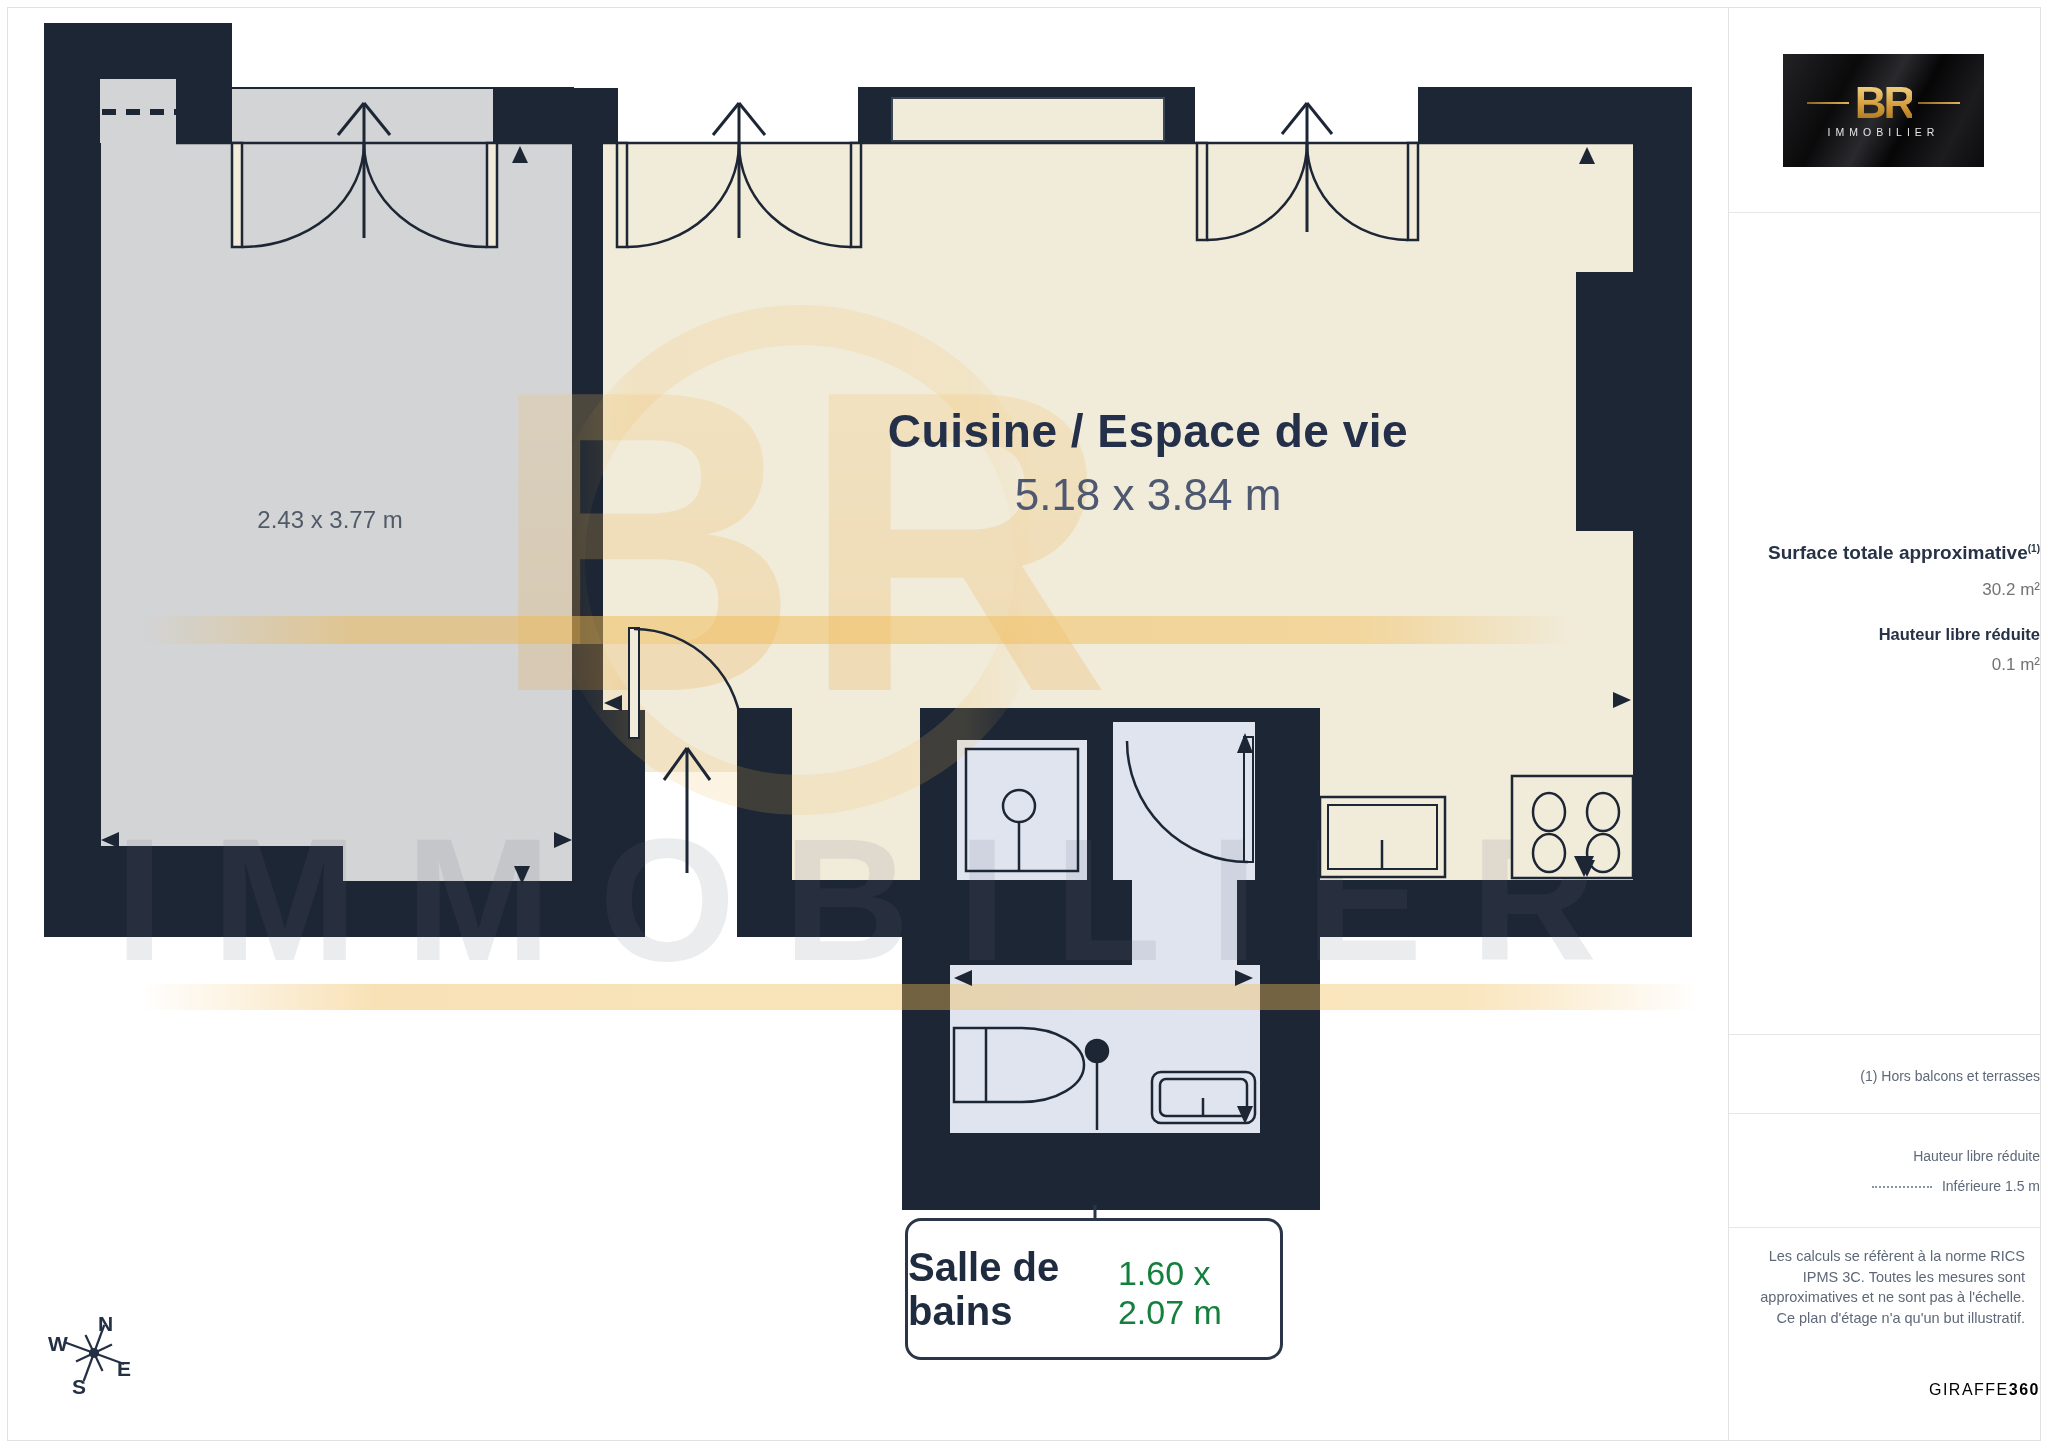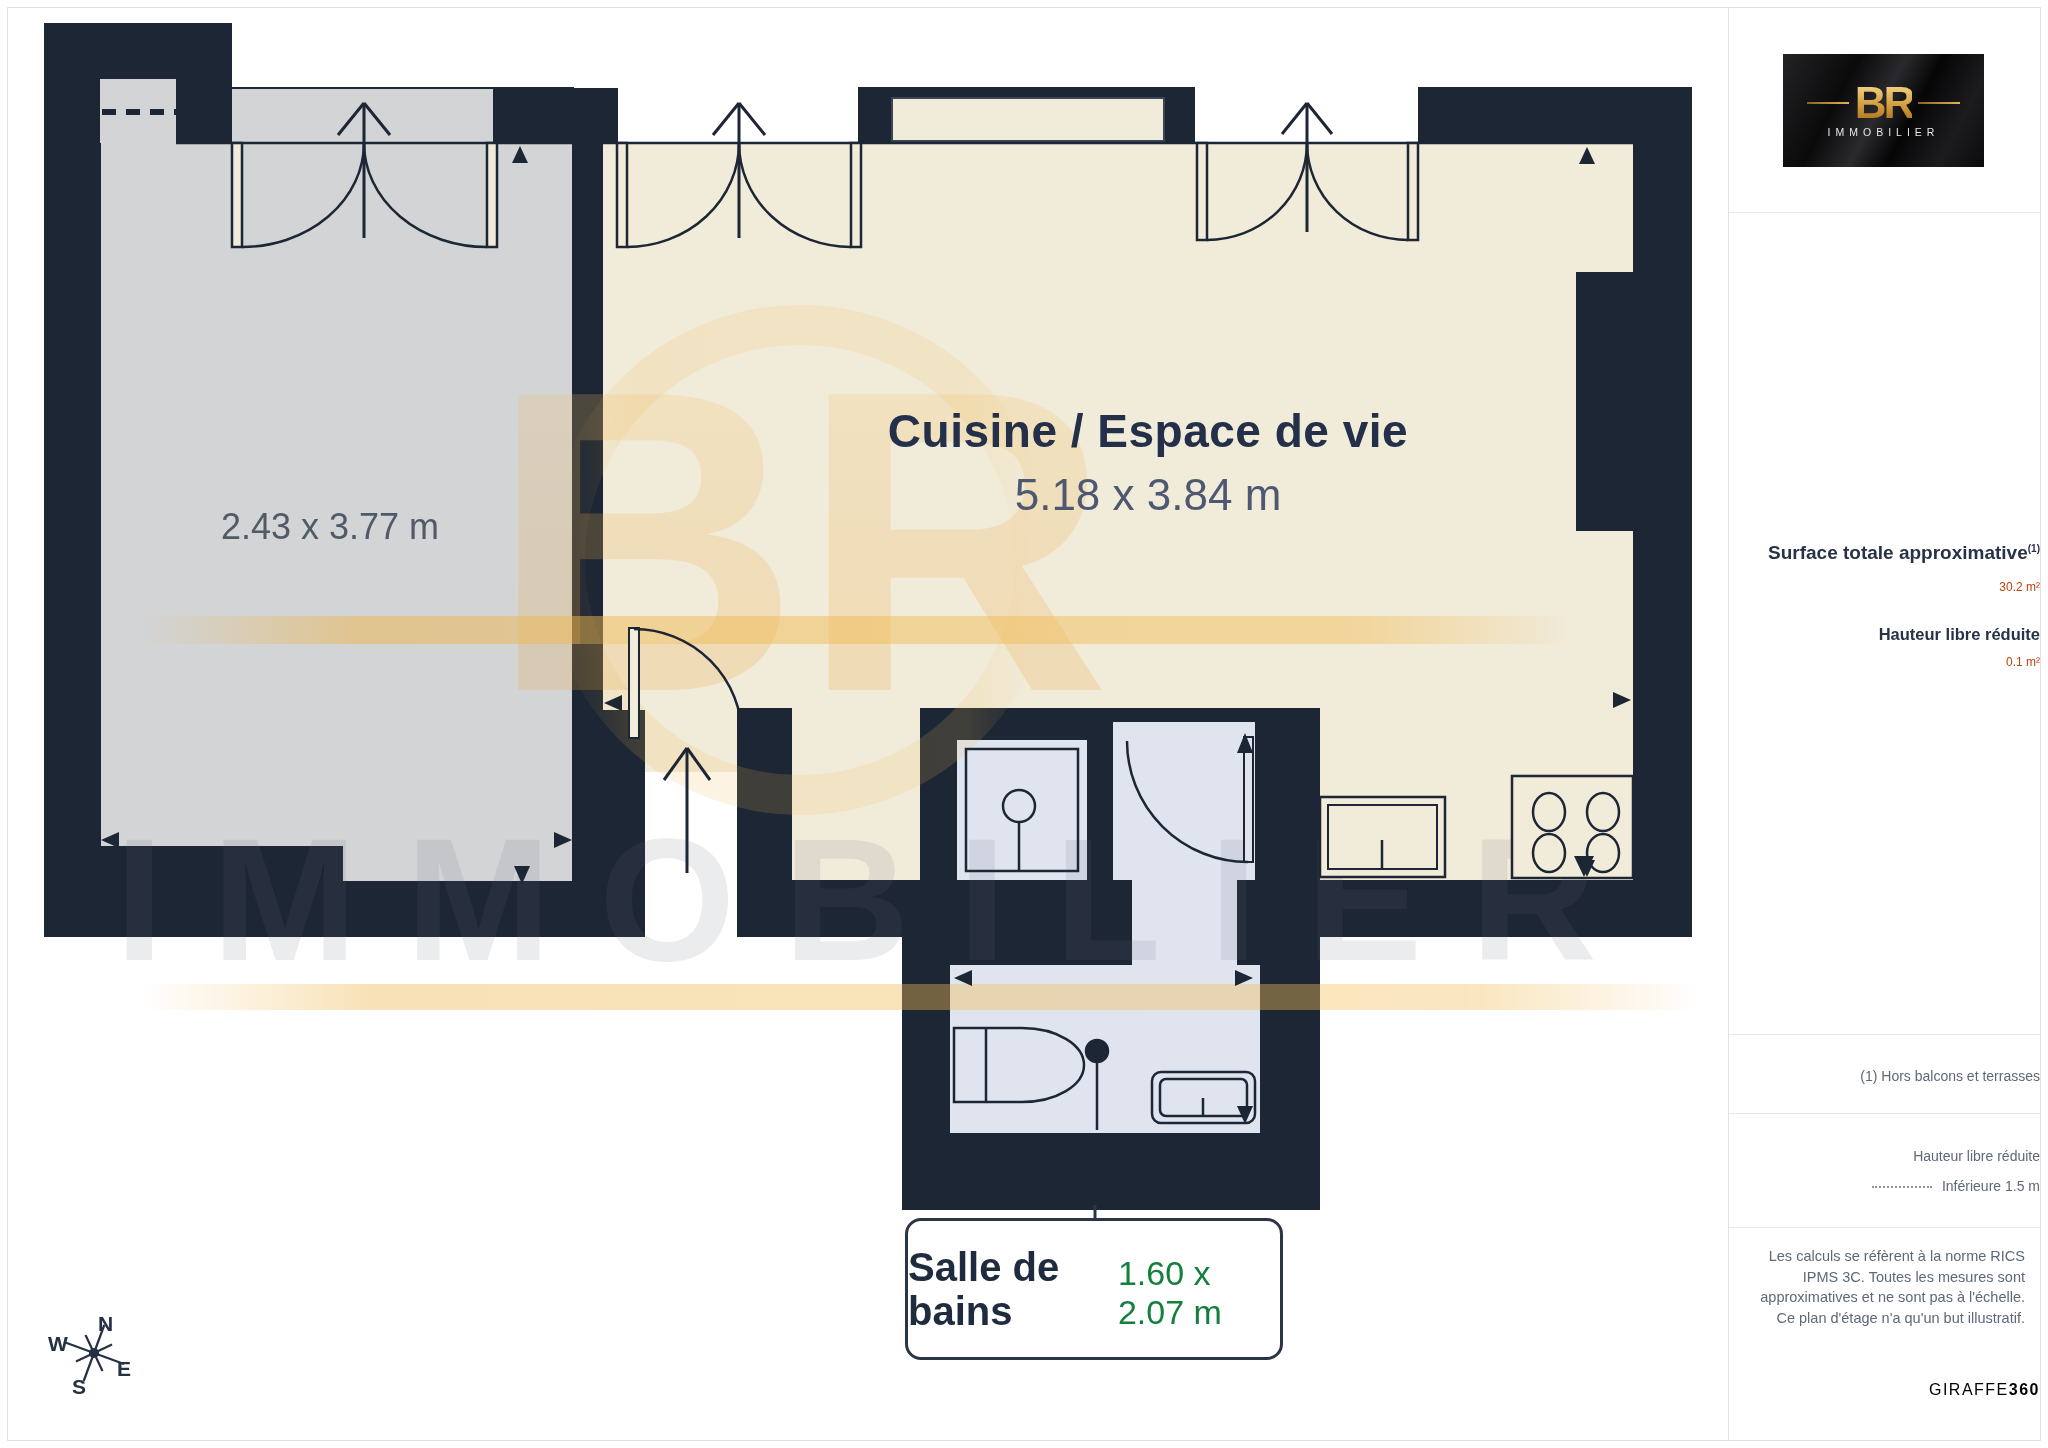--- a/index.html
+++ b/index.html
@@ -6,33 +6,33 @@
   .stage{position:relative;width:2048px;height:1448px;background:#fff;overflow:hidden;
          font-family:"Liberation Sans", sans-serif;}
   .page-border{position:absolute;left:7px;top:7px;width:2032px;height:1432px;
                border:1px solid #e1e1e1;pointer-events:none;}
   svg.plan{position:absolute;left:0;top:0;}
   .abs{position:absolute;}
   .ctr{text-align:center;}
   
   .room-title{font-weight:bold;color:#243049;font-size:46px;letter-spacing:.5px;}
   .room-dims{color:#4e5870;font-size:44px;}
-  .terr-dims{color:#515b68;font-size:36px;}
+  .terr-dims{color:#515b68;font-size:24px;}
   .callout{position:absolute;left:905px;top:1218px;width:372px;height:136px;
            background:#fff;border:3px solid #2a3547;border-radius:16px;
            display:flex;flex-direction:row;align-items:center;justify-content:center;}
   .callout .t{font-size:40px;font-weight:bold;color:#1f2b3f;line-height:1.1;}
   .callout .d{font-size:34px;color:#15803d;margin-top:8px;}
   
   .side-line{position:absolute;left:1728px;top:8px;width:1px;height:1432px;background:#e3e3e3;}
   .divider{position:absolute;left:1729px;width:311px;height:1px;background:#e7e7e7;}
   .side-text{position:absolute;left:1729px;width:311px;text-align:right;color:#5e6878;}
   .s-title{font-weight:bold;color:#273246;font-size:19px;}
   .s-sub{font-weight:bold;color:#273246;font-size:16.5px;}
-  .s-val{font-size:12px;color:#c2410c;}
+  .s-val{font-size:17px;color:#737373;}
   .s-note{font-size:14px;color:#5e6878;}
   .s-para{font-size:14.5px;line-height:20.5px;color:#5e6878;left:1744px;width:281px;}
   .giraffe{font-size:16px;letter-spacing:1.5px;color:#000000;}
   .giraffe b{font-weight:bold;}
   .dots{display:inline-block;width:60px;border-top:2px dotted #8a93a0;vertical-align:middle;margin-right:10px;}
   sup{font-size:10px;}
   
   .logo{position:absolute;left:1783px;top:54px;width:201px;height:113px;
         background:linear-gradient(118deg,#232326 0%,#0a0a0b 30%,#2a2a2e 48%,#060607 62%,#1c1c1f 82%,#0b0b0d 100%);
         display:flex;flex-direction:column;align-items:center;justify-content:center;}

